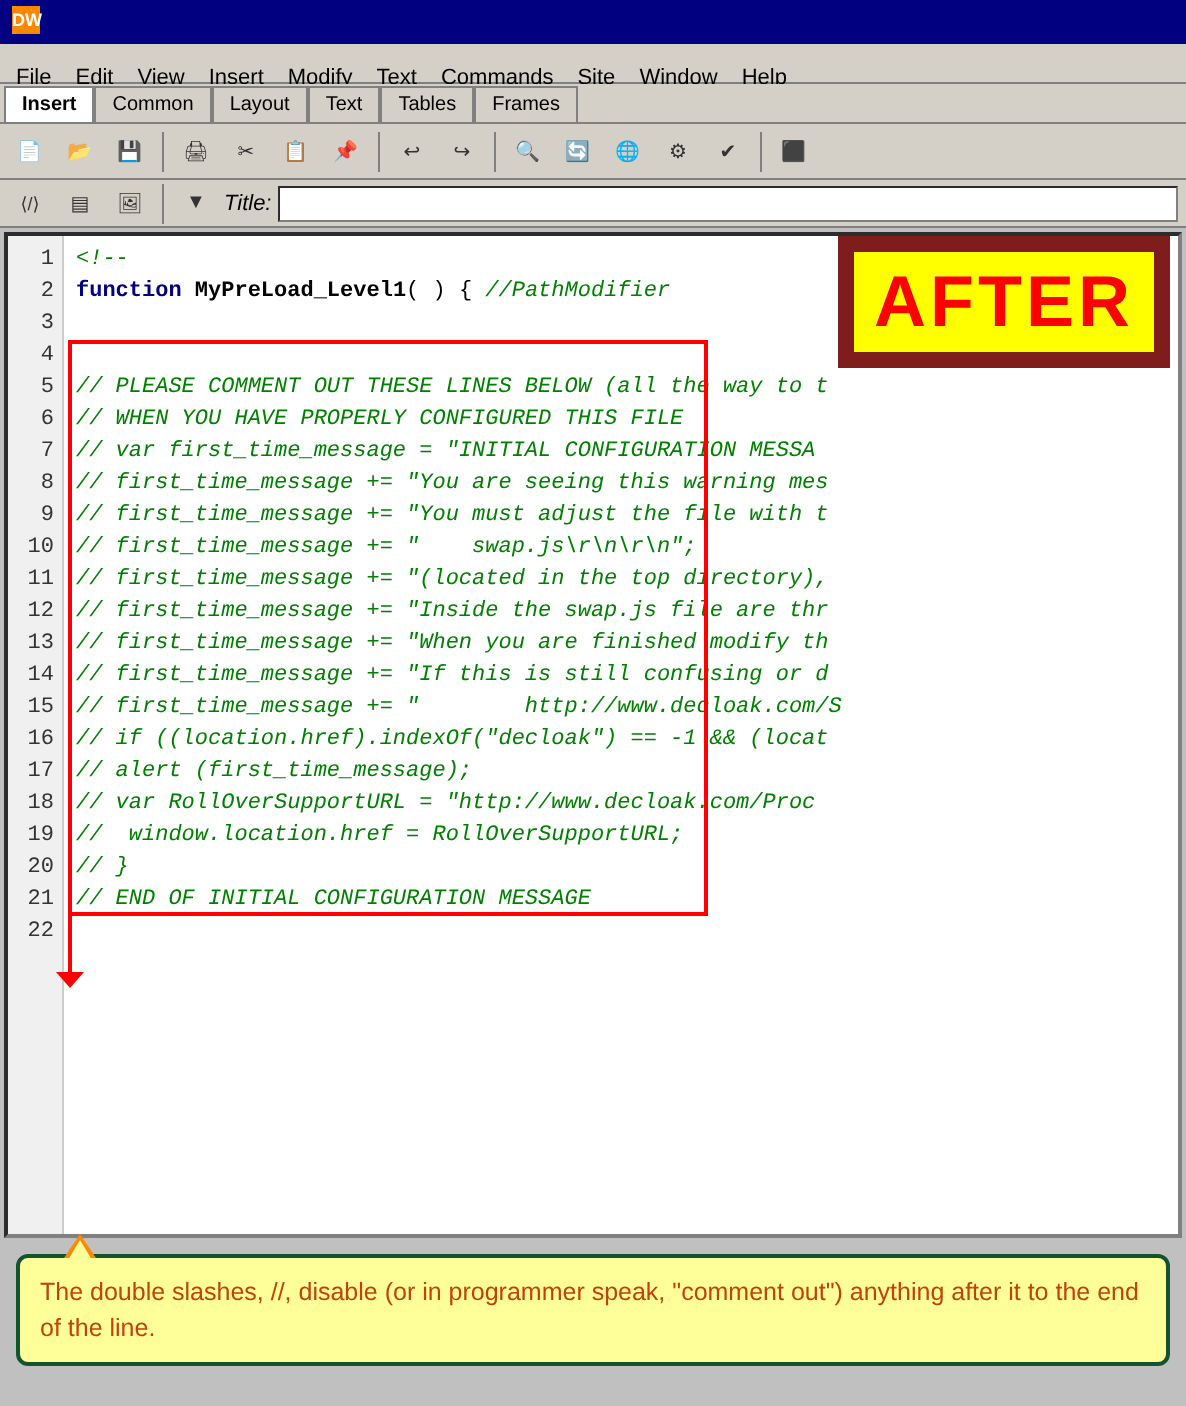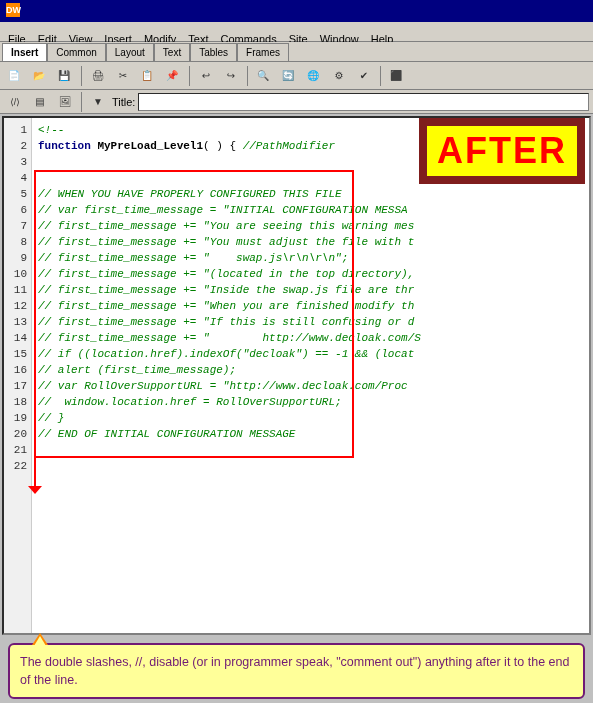--- a/index.html
+++ b/index.html
@@ -97,20 +97,21 @@
       display: flex;
       align-items: center;
       justify-content: center;
       cursor: pointer;
       color: #333;
     }
     .separator { width: 1px; height: 20px; background: #808080; margin: 0 2px; }
     .title-label {
       font-size: 11px;
       color: #000;
+      font-style: italic;
     }
     .title-input {
       flex: 1;
       height: 18px;
       border: 1px inset #808080;
       background: white;
       font-size: 11px;
       padding: 0 2px;
     }
 
@@ -191,26 +192,26 @@
       color: #ff0000;
       padding: 4px 10px;
       font-family: Arial Black, Arial, sans-serif;
       letter-spacing: 2px;
       z-index: 10;
     }
 
     
     .callout {
       background: #ffff99;
-      border: 2px solid #701a75;
+      border: 2px solid #14532d;
       border-radius: 6px;
-      margin: 6px 8px 4px 8px;
+      margin: 6px 8px 20px 8px;
       padding: 8px 10px;
       font-size: 12.5px;
-      color: #701a75;
+      color: #c2410c;
       line-height: 1.45;
       position: relative;
     }
     .callout::before {
       content: '';
       position: absolute;
       top: -12px;
       left: 22px;
       width: 0; height: 0;
       border-left: 8px solid transparent;
@@ -334,20 +335,21 @@
         <div class="line-num">19</div>
         <div class="line-num">20</div>
         <div class="line-num">21</div>
         <div class="line-num">22</div>
       </div>
       <div class="code-content">
         <span class="code-line"><span class="comment">&lt;!--</span></span>
         <span class="code-line"><span class="kw">function</span> <span class="fn">MyPreLoad_Level1</span>( ) { <span class="comment">//PathModifier</span></span>
         <span class="code-line">&nbsp;</span>
         <span class="code-line">&nbsp;</span>
+        <span class="code-line"><span class="comment">// PLEASE COMMENT OUT THESE LINES BELOW (all the way to t</span></span>
         <span class="code-line"><span class="comment">// WHEN YOU HAVE PROPERLY CONFIGURED THIS FILE</span></span>
         <span class="code-line"><span class="comment">// var first_time_message = "INITIAL CONFIGURATION MESSA</span></span>
         <span class="code-line"><span class="comment">// first_time_message += "You are seeing this warning mes</span></span>
         <span class="code-line"><span class="comment">// first_time_message += "You must adjust the file with t</span></span>
         <span class="code-line"><span class="comment">// first_time_message += "&nbsp;&nbsp;&nbsp;&nbsp;swap.js\r\n\r\n";</span></span>
         <span class="code-line"><span class="comment">// first_time_message += "(located in the top directory),</span></span>
         <span class="code-line"><span class="comment">// first_time_message += "Inside the swap.js file are thr</span></span>
         <span class="code-line"><span class="comment">// first_time_message += "When you are finished modify th</span></span>
         <span class="code-line"><span class="comment">// first_time_message += "If this is still confusing or d</span></span>
         <span class="code-line"><span class="comment">// first_time_message += "&nbsp;&nbsp;&nbsp;&nbsp;&nbsp;&nbsp;&nbsp;&nbsp;http://www.decloak.com/S</span></span>

